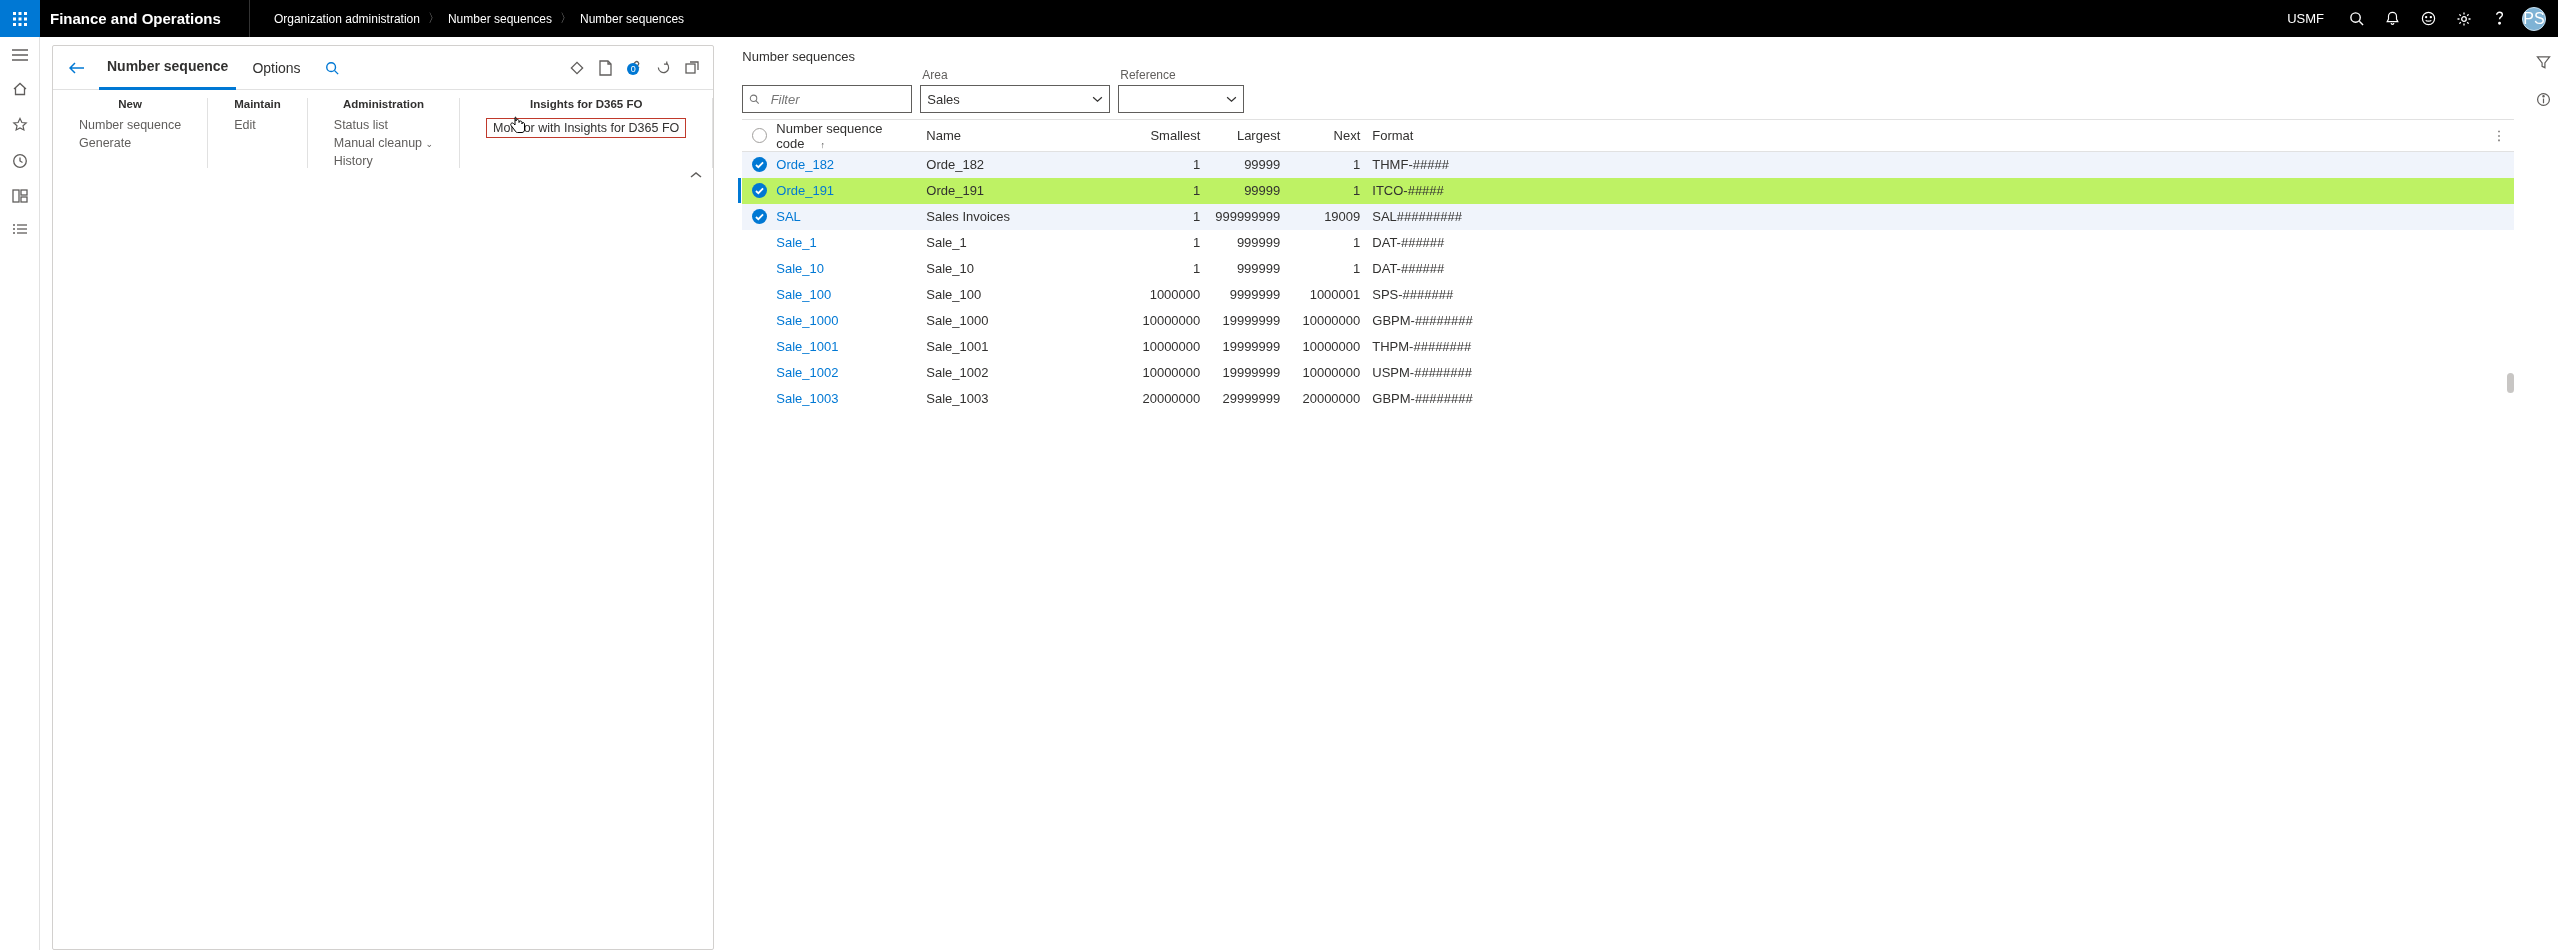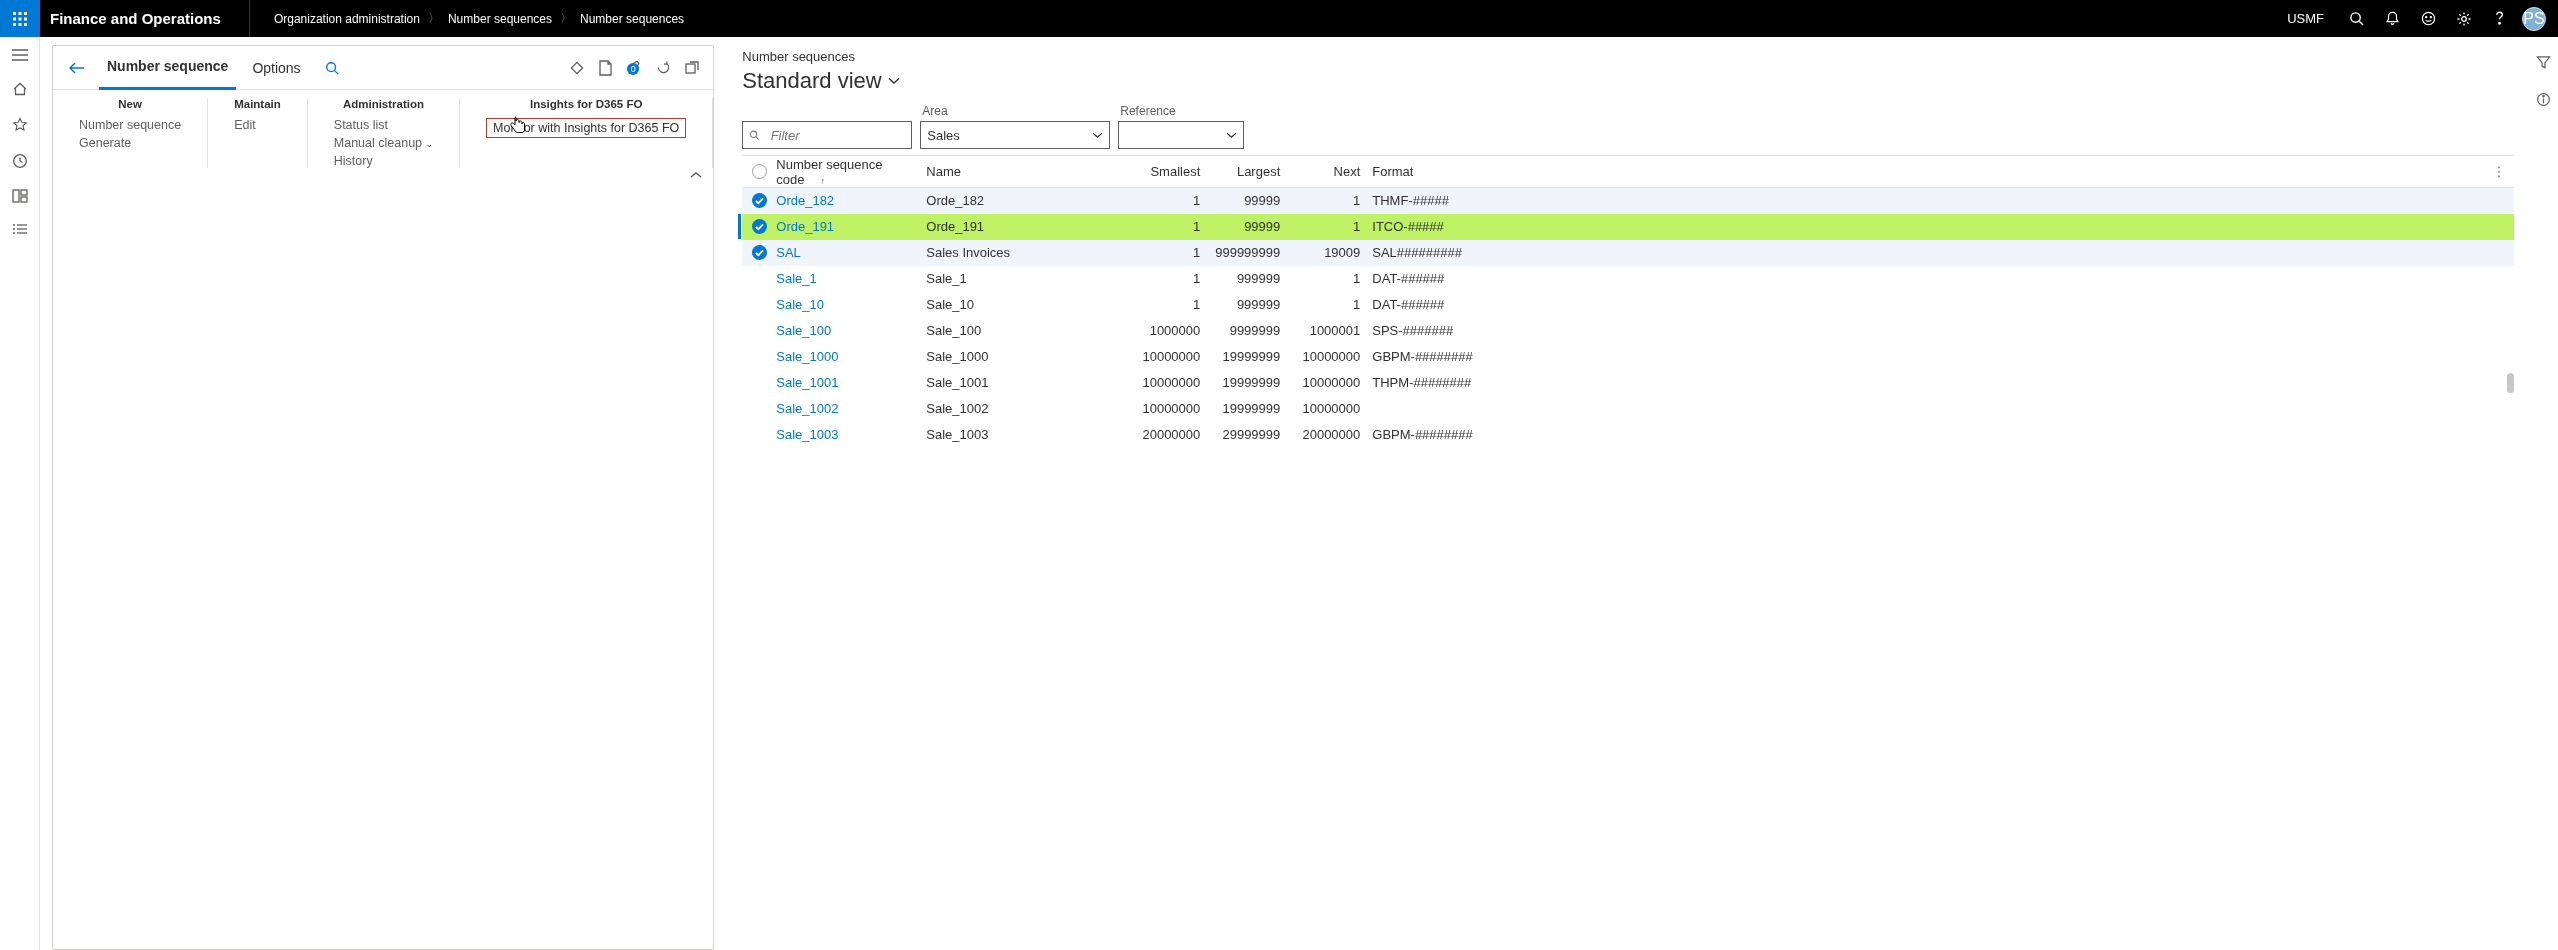--- a/index.html
+++ b/index.html
@@ -430,26 +430,20 @@
         </div>
       </div>
     </div>
 
     <svg class="cursor-hand" style="left:469px; top:78px;" width="18" height="20" viewBox="0 0 18 20">
         <path d="M6 3v7l-1.5-1.5c-.7-.7-1.8-.7-2.4 0-.5.5-.5 1.4 0 2l4.5 6c.4.6 1.1 1 1.9 1h4.5c1.4 0 2.5-1.1 2.5-2.5V9c0-.8-.7-1.5-1.5-1.5S13 8.2 13 9V7.5c0-.8-.7-1.5-1.5-1.5S10 6.7 10 7.5V6c0-.8-.7-1.5-1.5-1.5S7 5.2 7 6V3c0-.6-.4-1-.5-1S6 2.4 6 3z" fill="#fff" stroke="#000" stroke-width="1"></path>
       </svg>
 
     <div class="content-area">
       <div class="crumb-small">Number sequences</div>
-      <div class="view-title">
-        <span>Standard view</span>
-        <svg width="12" height="8" viewBox="0 0 12 8" fill="none" stroke="#323130" stroke-width="1.4">
-            <path d="M1 1.5L6 6l5-4.5"></path>
-          </svg>
-      </div>
 
       <div class="filter-row">
         <div class="filter-box">
           <svg width="12" height="12" viewBox="0 0 16 16" fill="none" stroke="#767676" stroke-width="1.6">
               <circle cx="7" cy="7" r="5"></circle>
               <line x1="11" y1="11" x2="15" y2="15"></line>
             </svg>
           <input placeholder="Filter" style="">
         </div>
         <div class="dd-field">
@@ -584,20 +578,21 @@
               <div class="c " style="padding-left: 6px;">THPM-########</div>
               <div></div>
             </div>
             <div class="grid-row">
               <div class="c c-sel"></div>
               <div class="c c-code">Sale_1002</div>
               <div class="c ">Sale_1002</div>
               <div class="c c-num">10000000</div>
               <div class="c c-num">19999999</div>
               <div class="c c-num">10000000</div>
+              <div class="c " style="padding-left: 6px;">USPM-########</div>
               <div></div>
             </div>
             <div class="grid-row">
               <div class="c c-sel"></div>
               <div class="c c-code">Sale_1003</div>
               <div class="c ">Sale_1003</div>
               <div class="c c-num">20000000</div>
               <div class="c c-num">29999999</div>
               <div class="c c-num">20000000</div>
               <div class="c " style="padding-left: 6px;">GBPM-########</div>

